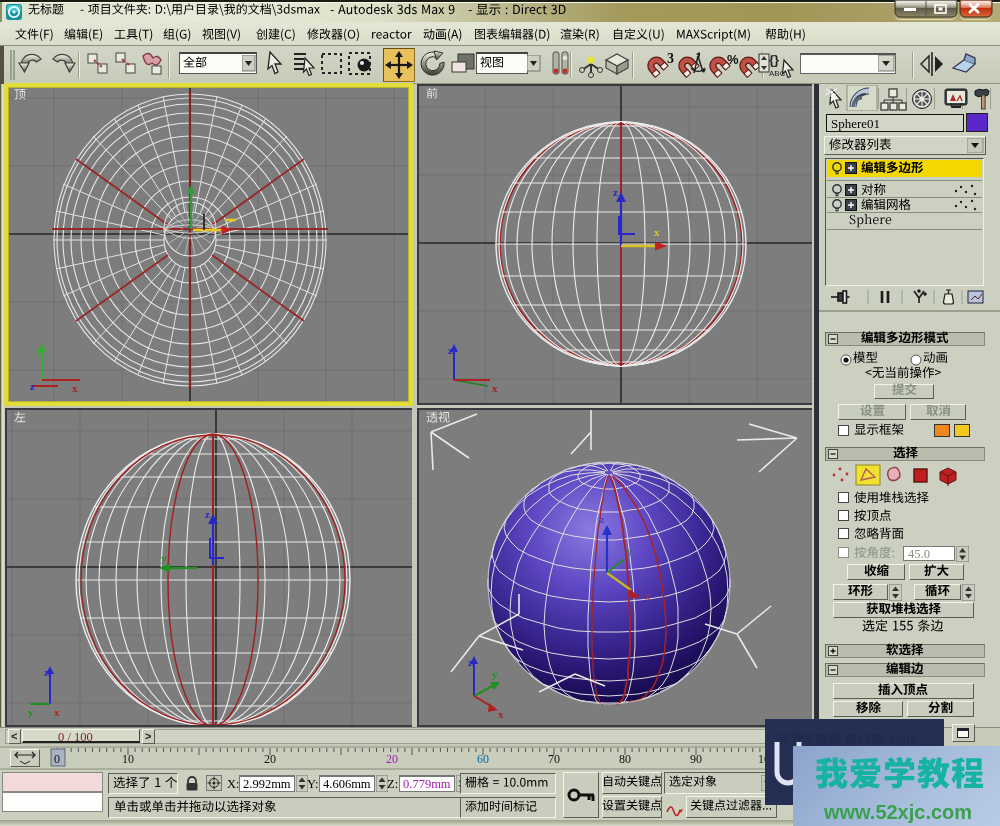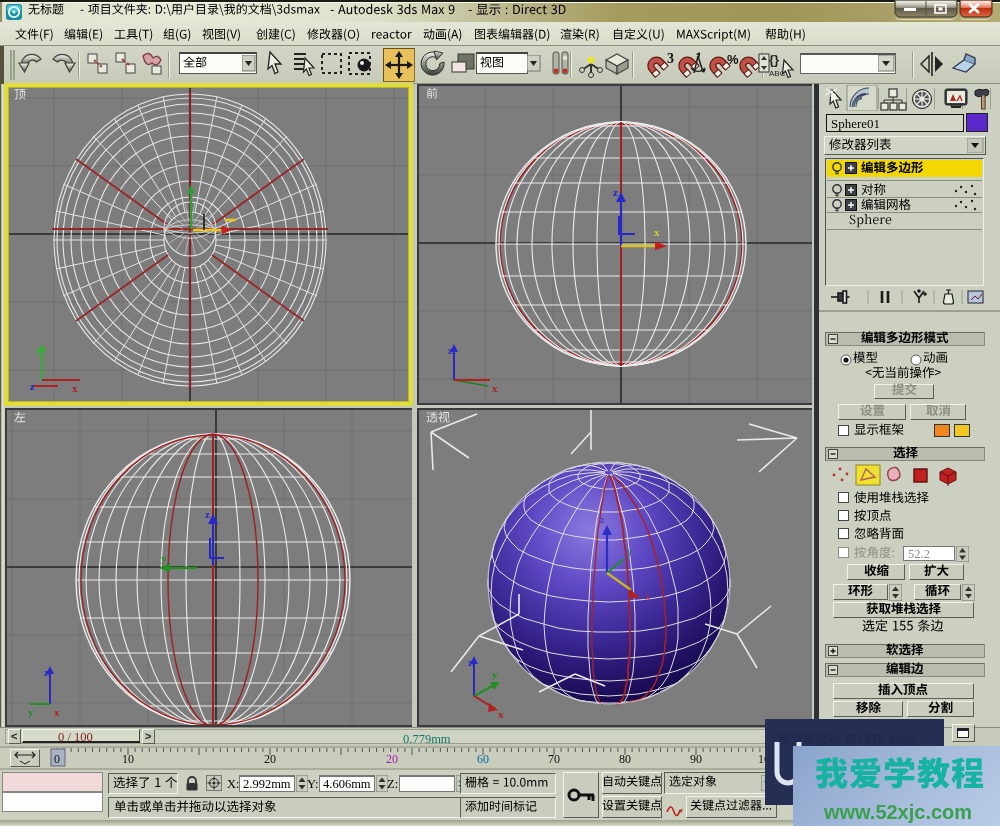--- a/index.html
+++ b/index.html
@@ -1056,21 +1056,21 @@
 <div style="position:absolute;left:838px;top:547px;width:11px;height:11px;background:#fff;border:1px solid #8a9082"></div>
 <svg style="position:absolute;left:854.0px;top:546.5px;overflow:visible" width="1" height="1">
       <g fill="#8a9082" transform="translate(0,10.0) scale(0.1250)">
         <path transform="translate(0.0,0)" d="M77.2 -37.9C75.5 -28.4 72.3 -21 67.5 -15.1C62.1 -18 56.7 -20.9 51.6 -23.4C53.8 -27.7 56.2 -32.7 58.4 -37.9ZM41.7 -21C48.2 -17.8 55.3 -13.9 62.3 -9.9C55.7 -4.5 47 -0.9 35.8 1.6C37.1 3.2 38.9 6.4 39.5 8.1C51.9 4.9 61.5 0.4 68.8 -6.1C77.3 -1 85 4.1 90 8.2L95.4 2.4C90.1 -1.6 82.4 -6.5 73.9 -11.4C79.4 -18.2 83.1 -26.9 85.3 -37.9H95.9V-44.7H61.2C63.1 -49.7 64.9 -54.7 66.3 -59.4L58.7 -60.5C57.3 -55.6 55.3 -50.1 53.1 -44.7H35.5V-37.9H50.2C47.4 -31.5 44.4 -25.6 41.7 -21ZM38.3 -71.2V-51.7H45.4V-64.5H87.3V-51.8H94.5V-71.2H71.1C70.1 -75.2 68.4 -80.3 66.8 -84.5L59.3 -83.1C60.6 -79.5 62 -75 63 -71.2ZM17.7 -84V-63.9H4.2V-56.8H17.7V-31.9L3 -27.7L4.8 -20.4L17.7 -24.4V-0.7C17.7 0.8 17.1 1.2 15.8 1.2C14.5 1.3 10.4 1.3 5.8 1.2C6.8 3.2 7.9 6.2 8.1 8C14.7 8 18.8 7.8 21.4 6.7C24 5.5 24.9 3.5 24.9 -0.7V-26.7L37.7 -30.9L36.7 -37.6L24.9 -34V-56.8H35.7V-63.9H24.9V-84Z"></path>
         <path transform="translate(100.0,0)" d="M26.6 -54H48.6V-41.4H26.6ZM26.6 -60.8H26.3C29.3 -64.1 32.1 -67.6 34.6 -71H62.8C60.5 -67.5 57.6 -63.8 54.7 -60.8ZM79.9 -54V-41.4H56.2V-54ZM33.7 -84.3C28.7 -74.2 19.1 -62 5.6 -52.9C7.4 -51.8 9.9 -49.2 11.2 -47.4C14 -49.4 16.6 -51.5 19 -53.7V-35.8C19 -23.4 17.7 -7.7 6.6 3.4C8.2 4.4 11.1 7.3 12.3 8.8C19 2.2 22.7 -6.4 24.6 -15.1H48.6V5.8H56.2V-15.1H79.9V-1.8C79.9 -0.2 79.3 0.3 77.6 0.3C75.9 0.4 69.8 0.5 63.6 0.2C64.6 2.3 65.9 5.6 66.3 7.7C74.5 7.7 80 7.6 83.3 6.3C86.5 5.1 87.5 2.8 87.5 -1.7V-60.8H63.5C67.3 -65 71.1 -69.8 73.6 -74.2L68.5 -77.8L67.3 -77.4H38.9L42 -82.7ZM26.6 -34.8H48.6V-21.8H25.8C26.4 -26.3 26.6 -30.8 26.6 -34.8ZM79.9 -34.8V-21.8H56.2V-34.8Z"></path>
         <path transform="translate(200.0,0)" d="M38.6 -64.4V-55.7H22.5V-49.5H38.6V-32.9H77.5V-49.5H93.7V-55.7H77.5V-64.4H70.1V-55.7H45.8V-64.4ZM70.1 -49.5V-38.9H45.8V-49.5ZM75.7 -20.3C71.3 -15.1 65.1 -11 57.9 -7.8C50.8 -11.1 45 -15.3 40.8 -20.3ZM23.9 -26.5V-20.3H36.9L33.5 -18.9C37.6 -13.3 43.1 -8.6 49.7 -4.7C40.3 -1.7 29.8 0.1 19.2 1C20.3 2.7 21.7 5.6 22.2 7.4C34.7 6 46.9 3.5 57.6 -0.7C67.5 3.7 79.2 6.5 91.8 8C92.7 6.1 94.6 3.1 96.2 1.5C85.2 0.5 74.9 -1.5 66 -4.6C74.8 -9.3 82.1 -15.7 86.7 -24.3L82 -26.8L80.7 -26.5ZM47.3 -82.7C48.7 -80.1 50.2 -76.9 51.3 -74.1H12.6V-46.8C12.6 -31.9 11.9 -10.5 3.7 4.6C5.6 5.2 8.9 6.8 10.4 8C18.8 -7.8 20.1 -30.9 20.1 -46.9V-67H94.8V-74.1H59.8C58.6 -77.3 56.6 -81.3 54.8 -84.5Z"></path>
         <path transform="translate(300.0,0)" d="M13.9 -39C17.5 -39 20.5 -41.8 20.5 -46C20.5 -50.1 17.5 -53 13.9 -53C10.2 -53 7.3 -50.1 7.3 -46C7.3 -41.8 10.2 -39 13.9 -39ZM13.9 1.3C17.5 1.3 20.5 -1.5 20.5 -5.6C20.5 -9.8 17.5 -12.6 13.9 -12.6C10.2 -12.6 7.3 -9.8 7.3 -5.6C7.3 -1.5 10.2 1.3 13.9 1.3Z"></path>
       </g>
     </svg>
 <div style="position:absolute;left:903px;top:546px;width:52px;height:15px;background:#fff;border:1px solid #777"></div>
-<div style="position:absolute;left:908px;top:547px;font:normal 12.5px 'Liberation Serif', serif;color:#8a9082;letter-spacing:0;white-space:pre">52.2</div>
+<div style="position:absolute;left:908px;top:547px;font:normal 12.5px 'Liberation Serif', serif;color:#8a9082;letter-spacing:0;white-space:pre">45.0</div>
 <svg style="position:absolute;left:956px;top:546px" width="13" height="16">
       <rect width="13" height="16" fill="#c8ccbc" stroke="#777"></rect>
       <path d="M6.5 2 l3.5 4.5 h-7z M6.5 14 l3.5 -4.5 h-7z" fill="#333"></path>
     </svg>
 <div class="btn" style="left:847px;top:564px;width:58px;height:16px"></div>
 <svg style="position:absolute;left:863.5px;top:564.5px;overflow:visible" width="1" height="1">
       <g fill="#000" transform="translate(0,10.0) scale(0.1250)">
         <path transform="translate(0.0,0)" d="M62.7 -55H79C77.3 -44.8 74.8 -35.9 71.2 -28.2C67.1 -35.5 64 -43.7 61.7 -52.3ZM9.3 -7.5C11.6 -9.3 15 -11.2 30.9 -16.7V9H42.8V-41.4C45.3 -38.7 48.6 -34.4 50 -32.1C51.8 -34.2 53.6 -36.6 55.1 -39.2C57.8 -31.3 60.9 -23.9 64.7 -17.3C59.4 -10.3 52.6 -4.7 43.9 -0.5C46.3 1.8 50.2 6.8 51.6 9.3C59.6 4.9 66.2 -0.5 71.6 -7.1C76.6 -0.7 82.5 4.6 89.5 8.6C91.3 5.4 95 0.9 97.7 -1.3C90.2 -5 83.8 -10.5 78.5 -17.2C84.4 -27.6 88.4 -40.1 91 -55H96.9V-66.4H66.3C67.8 -71.8 68.9 -77.3 69.9 -83L57.5 -85C55.2 -68.9 50.5 -53.6 42.8 -43.8V-83.5H30.9V-28.3L20.3 -25.1V-74.2H8.5V-25.7C8.5 -21.6 6.6 -19.6 4.8 -18.5C6.6 -15.9 8.6 -10.5 9.3 -7.5Z"></path>
         <path transform="translate(100.0,0)" d="M3.3 -6.8 6 4.5C14.9 0.9 25.9 -3.6 36.3 -7.9L34.3 -17.7C22.9 -13.5 11.1 -9.2 3.3 -6.8ZM57.8 -82.4C58.9 -80.4 60 -78.1 61.1 -75.8H36.9V-57.6H45.3C42.7 -48.3 38.1 -37.7 32.2 -30.5L32.3 -34.3L21 -31.8C26.8 -39.9 32.4 -49.2 36.9 -58.2L27.8 -63.7C26.4 -60.3 24.8 -56.8 23 -53.5L16.1 -53C21.3 -61.1 26.3 -71.1 29.8 -80.4L19.3 -85.2C16.2 -73.5 10 -60.9 8 -57.7C6 -54.4 4.4 -52.2 2.3 -51.7C3.7 -48.8 5.4 -43.5 6 -41.3C7.5 -42 9.7 -42.6 17.5 -43.6C14.5 -38.6 11.9 -34.7 10.5 -33.1C7.7 -29.4 5.7 -27.1 3.3 -26.6C4.5 -23.9 6.2 -19 6.7 -16.9C8.9 -18.4 12.5 -19.7 32.5 -24.8L32.2 -28.9C34 -26.8 36.2 -23.6 37.3 -21.6C38.8 -23.2 40.2 -25 41.6 -27V8.8H51.6V-45.4C53.5 -49.8 55.1 -54.3 56.4 -58.6L47.8 -60.7V-66H84.6V-59H96V-75.8H73.4C72 -78.8 70.1 -82.7 68.2 -85.7ZM57.3 -40.1V8.7H67.4V4.7H83V8.2H93.6V-40.1H78.1L80.1 -47.3H95V-56.8H56.2V-47.3H68.6L67.4 -40.1ZM67.4 -13.3H83V-4.6H67.4ZM67.4 -22.5V-30.8H83V-22.5Z"></path>
       </g>
@@ -1366,21 +1366,21 @@
     </svg>
 <div style="position:absolute;left:307px;top:777px;font:normal 12.5px 'Liberation Serif', serif;color:#000;letter-spacing:0;white-space:pre">Y:</div>
 <div style="position:absolute;left:319px;top:775px;width:56px;height:17px;background:#fdfdfb;border:1px solid #777;border-top-width:2px"></div>
 <div style="position:absolute;left:323px;top:777px;font:normal 12.5px 'Liberation Serif', serif;color:#000;letter-spacing:0;white-space:pre">4.606mm</div>
 <svg style="position:absolute;left:376px;top:775px" width="12" height="17">
       <rect width="12" height="17" fill="#c8ccbc" stroke="#777"></rect>
       <path d="M6 2.5 l3.5 4.5 h-7z M6 14.5 l3.5 -4.5 h-7z" fill="#333"></path>
     </svg>
 <div style="position:absolute;left:387px;top:777px;font:normal 12.5px 'Liberation Serif', serif;color:#000;letter-spacing:0;white-space:pre">Z:</div>
 <div style="position:absolute;left:399px;top:775px;width:56px;height:17px;background:#fdfdfb;border:1px solid #777;border-top-width:2px"></div>
-<div style="position:absolute;left:403px;top:732px;font:normal 12.5px 'Liberation Serif', serif;color:#0f766e;letter-spacing:0;white-space:pre">0.779mm</div>
+<div style="position:absolute;left:403px;top:777px;font:normal 12.5px 'Liberation Serif', serif;color:#a21caf;letter-spacing:0;white-space:pre">0.779mm</div>
 <svg style="position:absolute;left:456px;top:775px" width="12" height="17">
       <rect width="12" height="17" fill="#c8ccbc" stroke="#777"></rect>
       <path d="M6 2.5 l3.5 4.5 h-7z M6 14.5 l3.5 -4.5 h-7z" fill="#333"></path>
     </svg>
 <div class="sunk" style="left:460px;top:773px;width:96px;height:21px"></div>
 <svg style="position:absolute;left:465.0px;top:777.0px;overflow:visible" width="1" height="1">
       <g fill="#000" transform="translate(0,9.6) scale(0.1200)">
         <path transform="translate(0.0,0)" d="M67 -80.3V-44.2H60.6V-80.3H39.3V-44.2H33.5V-37.1H39.2C38.9 -23.4 37.3 -7.2 29.6 4.7C31.1 5.3 33.8 7.1 34.9 8.3C43.1 -4.4 45.1 -22.4 45.4 -37.1H54.3V-0.9C54.3 0.1 53.9 0.4 52.9 0.4C52 0.5 49.2 0.5 46.1 0.4C47 2.1 47.9 5 48.2 6.8C52.9 6.8 55.8 6.7 57.9 5.5C60 4.4 60.6 2.4 60.6 -0.9V-37.1H67V-36.7C67 -23.5 66.6 -6.6 61.3 5.1C62.9 5.7 65.8 7.2 67 8.2C72.7 -3.8 73.4 -22.8 73.4 -36.7V-37.1H83.2V0.3C83.2 1.3 82.9 1.7 81.9 1.7C80.9 1.7 78 1.8 74.8 1.7C75.7 3.4 76.7 6.5 77 8.2C81.8 8.2 84.8 8.1 87 7C89.1 5.8 89.8 3.7 89.8 0.3V-37.1H96V-44.2H89.8V-80.3ZM83.2 -44.2H73.4V-73.8H83.2ZM54.3 -44.2H45.5V-73.8H54.3ZM16.3 -84V-62.8H5.3V-55.8H16C13.6 -42.1 8.6 -26 3.2 -17.2C4.4 -15.6 6.2 -12.8 7.1 -10.8C10.5 -16.5 13.7 -25.1 16.3 -34.3V7.9H23.1V-41.9C25.5 -37.4 28.1 -32.1 29.3 -29.1L33.6 -35.3C32.1 -37.9 25.4 -48.8 23.1 -52V-55.8H32.4V-62.8H23.1V-84Z"></path>
         <path transform="translate(100.0,0)" d="M57.5 -66.7H79.4C76.4 -60.4 72.3 -54.6 67.5 -49.6C62.7 -54.5 59 -59.7 56.3 -64.8ZM20.2 -84V-62.6H5.2V-55.5H19.3C16.2 -41.7 9.5 -26 2.8 -17.5C4.1 -15.8 6 -12.9 6.7 -10.9C11.7 -17.5 16.5 -28.4 20.2 -39.7V7.9H27.3V-42.5C30.4 -38.1 33.9 -32.7 35.5 -29.9L40 -35.6C38.2 -38.2 30 -48.1 27.3 -51.1V-55.5H38.7L36.3 -53.5C38 -52.3 40.9 -49.7 42.2 -48.4C45.6 -51.4 49 -55 52.1 -59C54.8 -54.3 58.3 -49.5 62.6 -45C54.1 -37.7 44.1 -32.3 34.1 -29.1C35.6 -27.6 37.5 -24.8 38.4 -23C41 -24 43.6 -25 46.2 -26.2V8.1H53.2V3.7H81.1V7.7H88.4V-27L93 -25.2C94.1 -27.1 96.2 -30 97.7 -31.5C87.8 -34.5 79.4 -39.2 72.6 -44.9C79.6 -52.2 85.3 -61 88.9 -71.3L84.2 -73.5L82.8 -73.2H61.2C62.8 -76.1 64.2 -79.1 65.4 -82.2L58.2 -84.1C54.3 -73.9 47.8 -64.1 40.3 -57V-62.6H27.3V-84ZM53.2 -2.9V-22.2H81.1V-2.9ZM51.1 -28.7C57 -31.8 62.5 -35.6 67.6 -40.1C72.5 -35.8 78.2 -31.9 84.7 -28.7Z"></path>
         <path transform="translate(230.0,0)" d="M3.8 -45.5H51.8V-52.3H3.8ZM3.8 -21.5H51.8V-28.3H3.8Z"></path>

